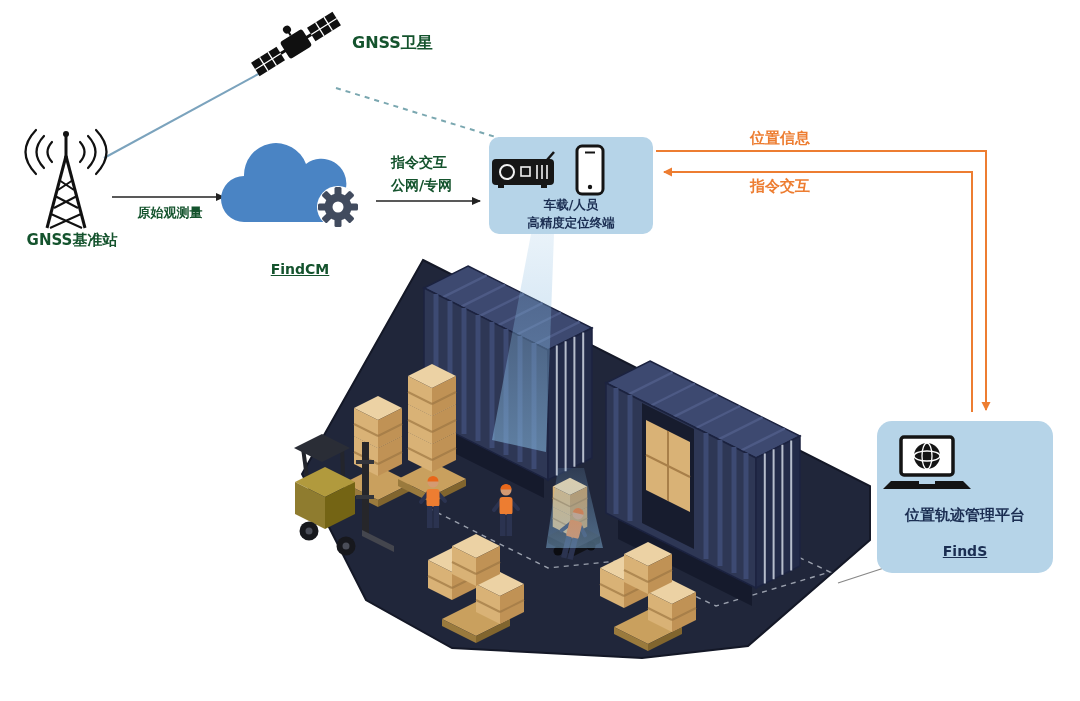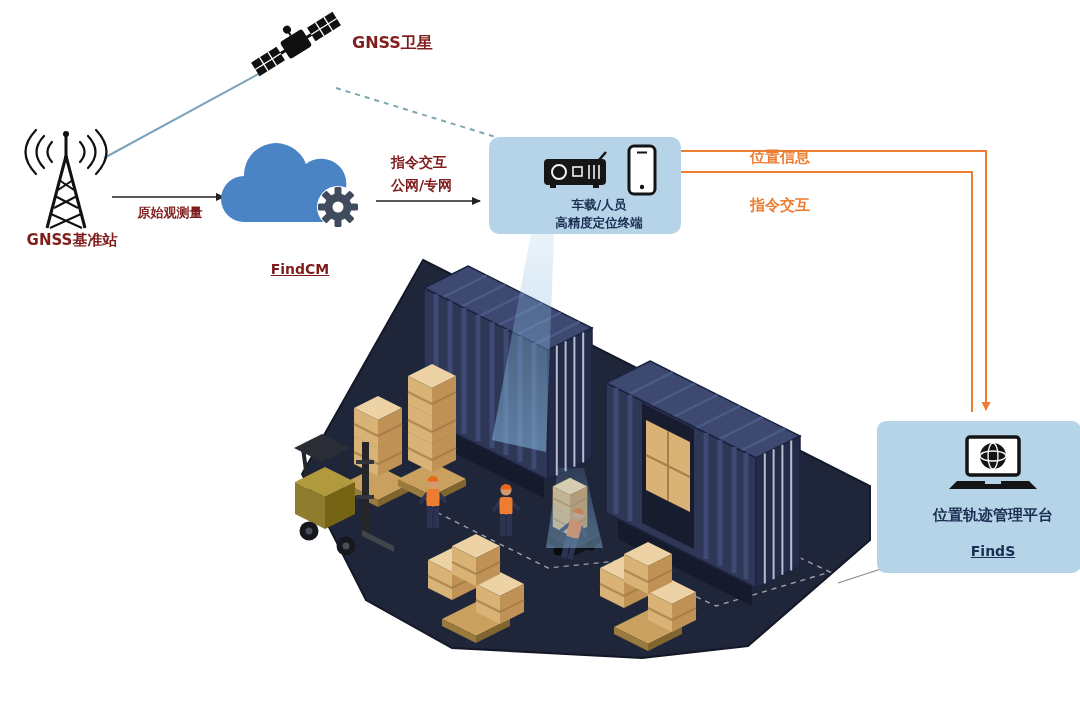--- a/index.html
+++ b/index.html
@@ -3,31 +3,31 @@
 <meta charset="utf-8">
 <style>
   html,body{margin:0;padding:0;background:#ffffff;}
   .canvas{
     position:relative;width:1080px;height:701px;background:#ffffff;overflow:hidden;
     font-family:"DejaVu Sans","Liberation Sans",sans-serif;
   }
   svg{display:block;}
   #scene{position:absolute;left:0;top:0;}
   .lbl{
-    position:absolute;font-weight:bold;color:#7f1d1d;white-space:nowrap;
+    position:absolute;font-weight:bold;color:#14532d;white-space:nowrap;
   }
   .lbl.center{text-align:center;}
-  .orange{color:#ed7d31;margin-top:19px;}
+  .orange{color:#ed7d31;}
   .underline{text-decoration:underline;}
   .panel{
     position:absolute;background:#b6d4e8;border-radius:10px;
-    display:flex;flex-direction:column;align-items:center;padding-left:28px;
+    display:flex;flex-direction:column;
   }
   #terminal-box{left:489px;top:137px;width:164px;height:97px;}
-  #finds-box{left:877px;top:421px;width:176px;height:152px;border-radius:9px;}
+  #finds-box{left:877px;top:421px;width:176px;height:152px;border-radius:15px;}
   .panel-icons{display:flex;align-items:center;gap:12px;margin-top:7px;}
   .panel-label{font-weight:bold;color:#1b2e52;font-size:12.5px;line-height:1.45;text-align:center;}
   .finds-label{font-size:15px;margin-top:8px;}
   .finds-product{font-size:14px;margin-top:14px;}
 </style>
 </head>
 <body>
 
 <div class="canvas">
 

